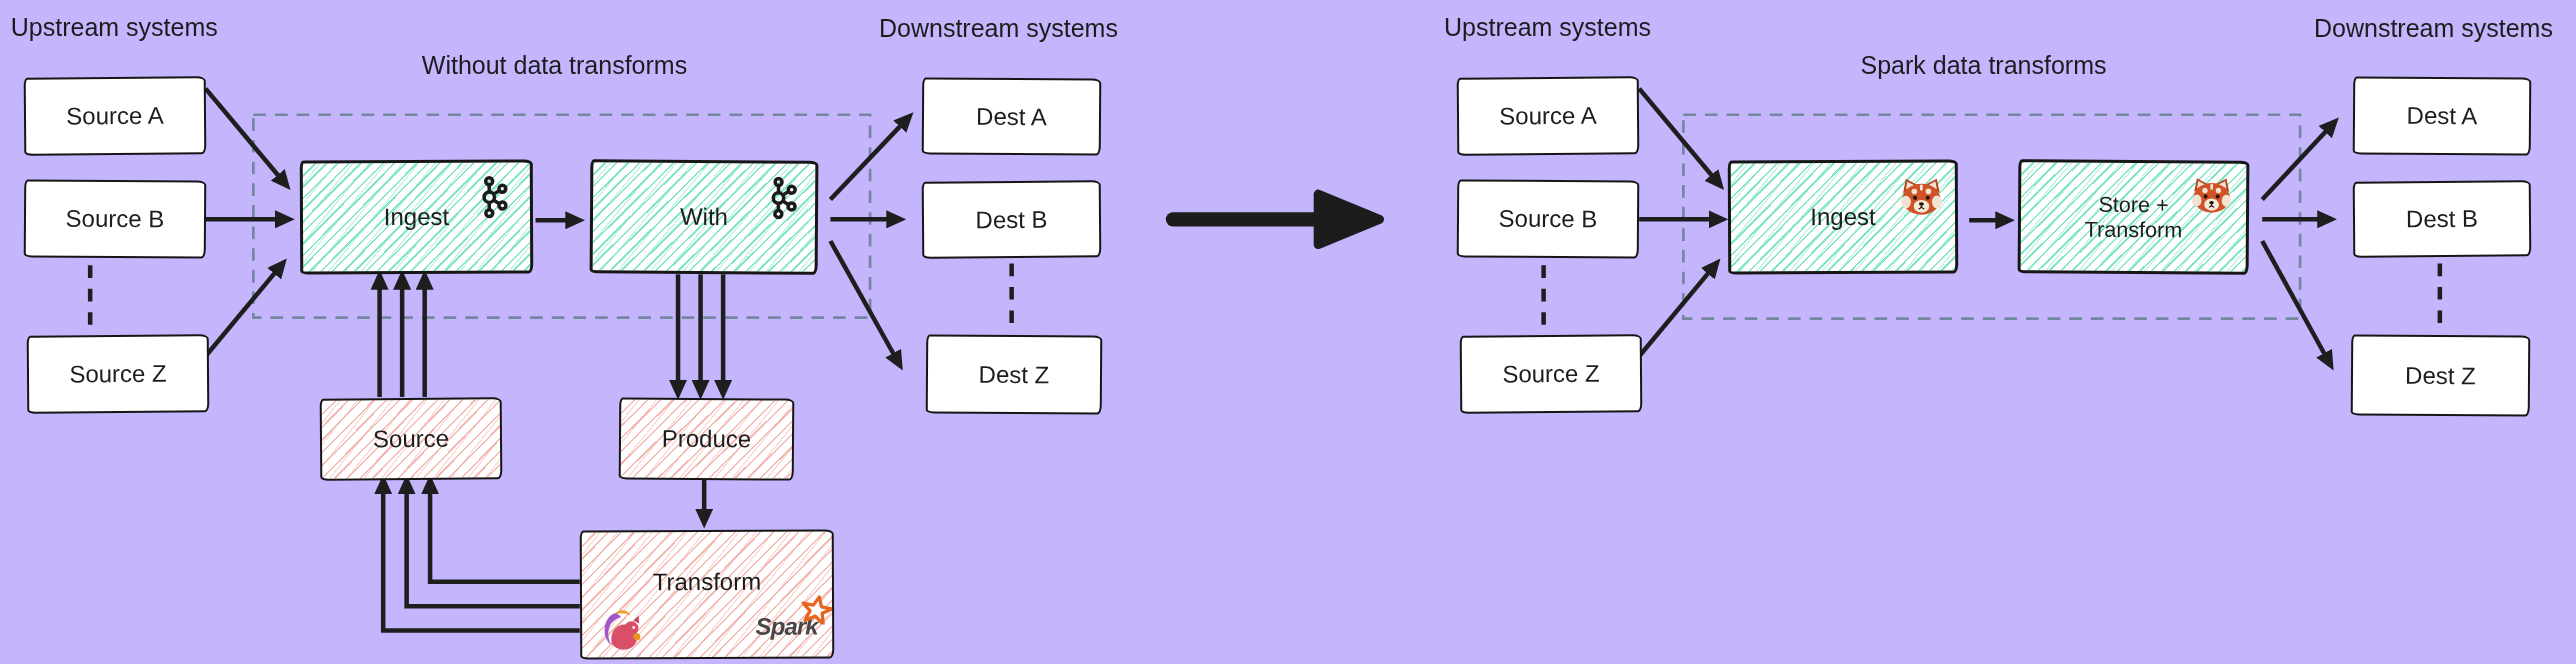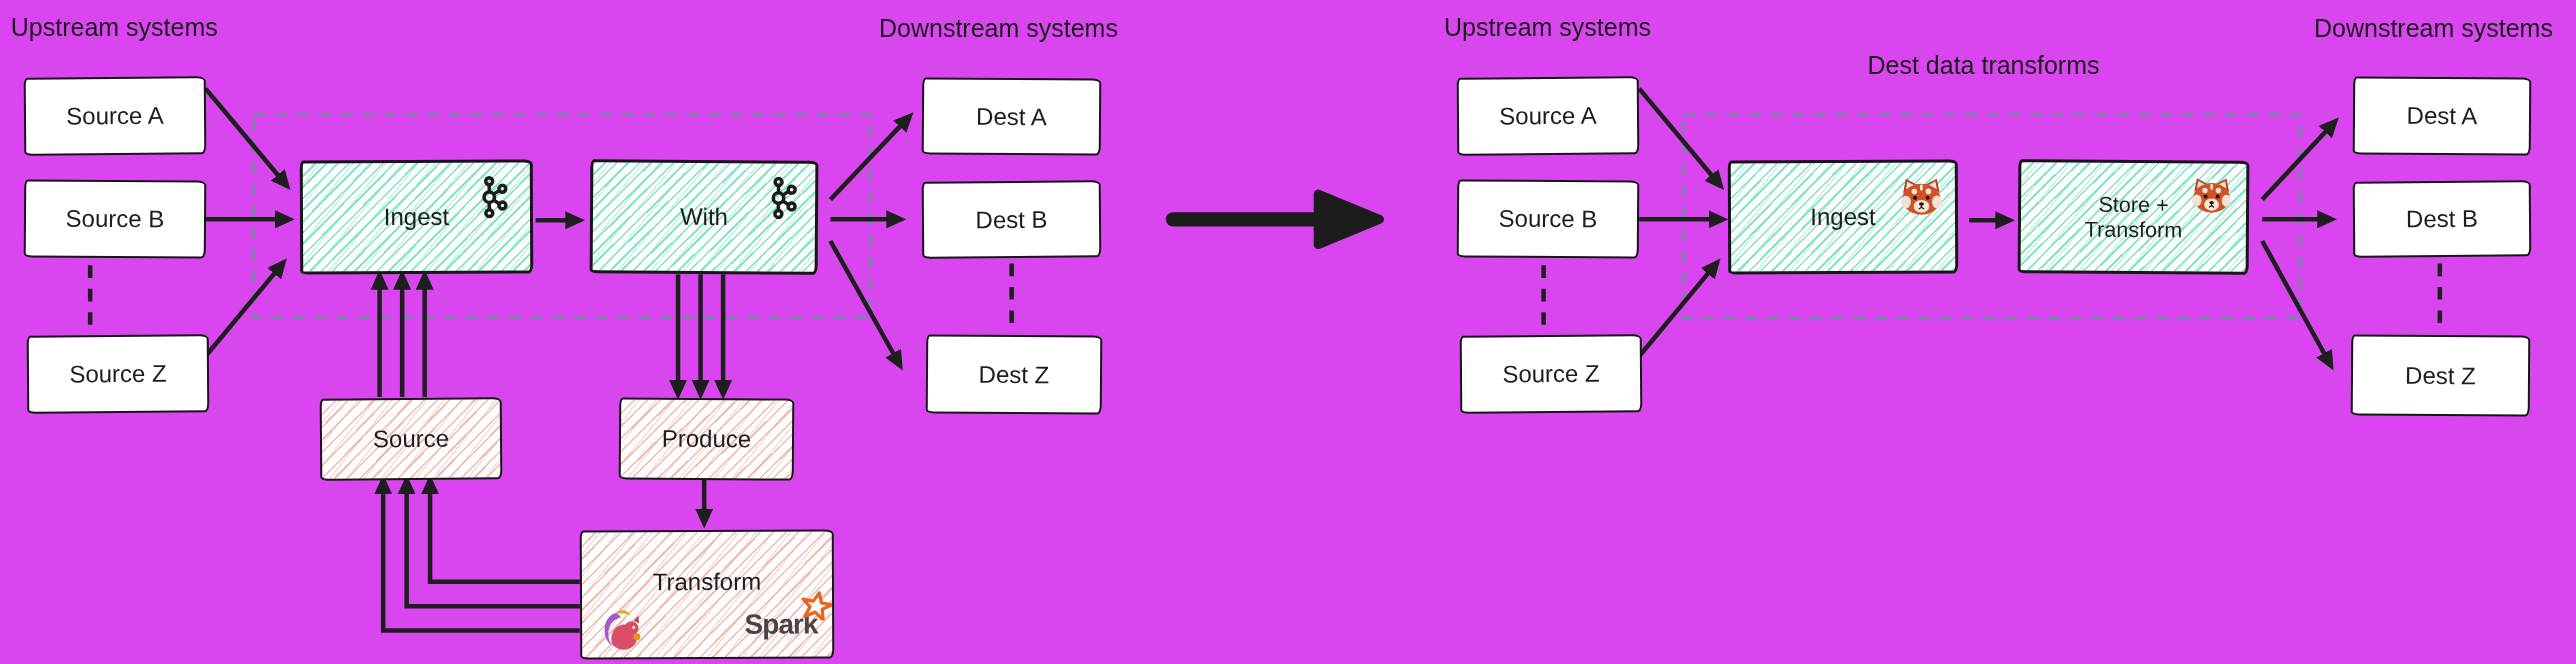--- a/index.html
+++ b/index.html
@@ -1,17 +1,17 @@
 <!DOCTYPE html>
 <html style="font-size:14.4px"><head>
 <meta charset="utf-8">
 <style>
   html,body{margin:0;padding:0;background:#ffffff;}
   .canvas{
-    position:relative;width:2576px;height:665px;background:#d946ef;overflow:hidden;
+    position:relative;width:2576px;height:665px;background:#c4b5fd;overflow:hidden;
     font-family:"Liberation Sans","DejaVu Sans",sans-serif;color:#1f1f1f;
   }
   .overlay{position:absolute;left:0;top:0;width:2576px;height:665px;pointer-events:none;}
   .label-title{position:absolute;font-size:25px;white-space:nowrap;color:#1c1c1c;}
   .label-caption{position:absolute;font-size:25px;text-align:center;width:361px;color:#1c1c1c;}
   .sketchbox{
     position:absolute;background:#fff;border:2.7px solid #161616;
     display:flex;align-items:center;justify-content:center;
     font-size:24px;color:#1d1d1d;text-align:center;
     border-radius:3.6px 9px 4.5px 8px / 8px 4.5px 9px 3.6px;
@@ -24,21 +24,21 @@
   }
   .pink{
     background-image:
       repeating-linear-gradient(135deg, rgba(242,170,162,.8) 0 1.6px, rgba(0,0,0,0) 1.6px 9px),
       repeating-linear-gradient(129deg, rgba(242,170,162,.42) 0 1.4px, rgba(0,0,0,0) 1.4px 13.5px);
   }
   .rneg{transform:rotate(-0.45deg);} .rpos{transform:rotate(0.4deg);} .rneg2{transform:rotate(-0.25deg);}
   .corner-icon{position:absolute;}
   .two-line{font-size:21.6px;line-height:1.18;}
   .spark-wrap{position:absolute;right:14.4px;bottom:16px;}
-  .spark-text{font-size:28px;font-weight:bold;color:#4a4648;letter-spacing:-0.9px;}
+  .spark-text{font-size:24px;font-weight:bold;font-style:italic;color:#4a4648;letter-spacing:-0.9px;}
   .spark-star{position:absolute;right:-14.4px;top:-18px;}
 </style>
 </head>
 <body>
 
 <div class="canvas">
 
   <svg class="overlay" viewBox="0 0 2857 737">
     <defs>
       <marker id="ah" markerWidth="4.4" markerHeight="4" refX="0.6" refY="2" orient="auto" markerUnits="strokeWidth">
@@ -93,20 +93,21 @@
       <path d="M2706,292 L2706,366"></path>
     </g>
 
     <g>
       <path d="M1301,243 L1462,243" stroke="#1c1c1c" stroke-width="16" stroke-linecap="round" fill="none"></path>
       <path d="M1462,215 L1530,243 L1462,271 Z" fill="#1c1c1c" stroke="#1c1c1c" stroke-width="10" stroke-linejoin="round"></path>
     </g>
   </svg>
 
   <div class="label-title" style="left:10.8px;top:12.6px;">Upstream systems</div>
+  <div class="label-caption" style="left:374px;top:51px;">Without data transforms</div>
   <div class="label-title" style="left:879px;top:14.4px;">Downstream systems</div>
 
   <div class="sketchbox rneg" style="left:24px;top:77px;width:178px;height:74px;">
       <span>Source A</span>
     </div>
   <div class="sketchbox rpos" style="left:24px;top:180px;width:178px;height:74px;">
       <span>Source B</span>
     </div>
   <div class="sketchbox rneg" style="left:27px;top:335px;width:178px;height:74px;">
       <span>Source Z</span>
@@ -170,21 +171,21 @@
     </svg>
     <span class="spark-wrap">
       <span class="spark-text">Spark</span>
       <svg class="spark-star" width="31" height="30" viewBox="0 0 30 29">
         <path d="M15,2 L19,11 L29,11 L21,17 L24,27 L15,21 L6,27 L9,17 L1,11 L11,11 Z" fill="#ffffff" stroke="#e8641f" stroke-width="3.2" stroke-linejoin="round" transform="rotate(12 15 15)"></path>
       </svg>
     </span>
   </div>
 
   <div class="label-title" style="left:1444px;top:12.6px;">Upstream systems</div>
-  <div class="label-caption" style="left:1803px;top:51px;">Dest data transforms</div>
+  <div class="label-caption" style="left:1803px;top:51px;">Spark data transforms</div>
   <div class="label-title" style="left:2314px;top:14.4px;">Downstream systems</div>
 
   <div class="sketchbox rneg" style="left:1457px;top:77px;width:178px;height:74px;">
       <span>Source A</span>
     </div>
   <div class="sketchbox rpos" style="left:1457px;top:180px;width:178px;height:74px;">
       <span>Source B</span>
     </div>
   <div class="sketchbox rneg" style="left:1460px;top:335px;width:178px;height:74px;">
       <span>Source Z</span>

